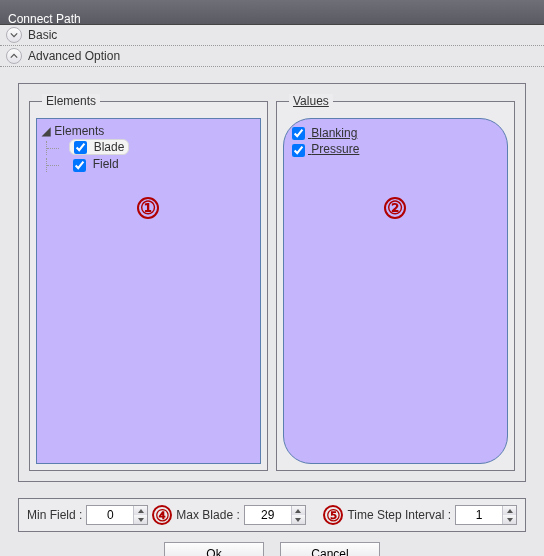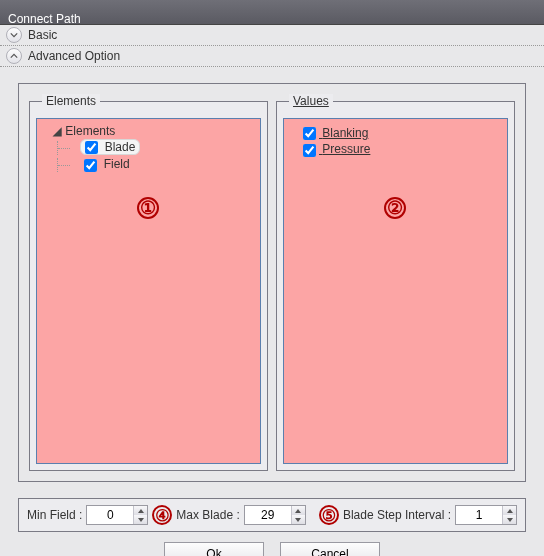--- a/index.html
+++ b/index.html
@@ -5,21 +5,21 @@
     * { box-sizing: border-box; margin: 0; padding: 0; }
     body { font-family: "Segoe UI", Tahoma, sans-serif; font-size: 12px; background: #e0e0e2; width: 544px; height: 556px; overflow: hidden; color: #333; }
     .titlebar { height: 22px; background: linear-gradient(#6f6f77,#5a5a62); color: #fff; padding: 12px 8px; font-size: 12px; border-bottom:1px solid #444; }
     .content { background: #e8e8ea; height: 555px; position: relative; }
     .section-row { display:flex; align-items:center; padding:2px 6px; border-bottom:1px dotted #999; }
     .chevron-btn { width:16px; height:16px; border-radius:50%; border:1px solid #b0b0b8; background:linear-gradient(#fdfdfd,#e2e2e8); display:inline-flex; align-items:center; justify-content:center; margin-right:6px; cursor:pointer;}
     .chevron-btn svg { width:8px; height:8px; }
     .groupbox-inner-pair { display:flex; gap:8px; }
     fieldset.box { border:1px solid #7a7a85; background:#ececef; padding:10px 6px 6px 6px; flex:1; position:relative;}
     fieldset.box legend { font-size:12px; padding:0 4px; background:#ececef; color:#333; margin-left:6px;}
-    .panel { border:1px solid #5b7fae; background:#fca5a5; height:327px; overflow:auto; padding:4px 15px;}
+    .panel { border:1px solid #5b7fae; background:#c4b5fd; height:327px; overflow:auto; padding:4px 4px;}
     .tree-root { list-style:none; }
     .tree-root li { padding:1px 0; }
     .caret { display:inline-block; width:10px; text-align:center; color:#444; cursor:pointer;}
     .tree-indent { display:inline-block; width:20px; border-left:1px dotted #999; margin-left:5px; height:14px; vertical-align:middle; position:relative;}
     .tree-indent::after{ content:""; position:absolute; top:50%; left:0; width:12px; border-top:1px dotted #999;}
     .check { width:13px; height:13px; vertical-align:middle; margin-right:3px; }
     .tree-item.selected { background:#f4f4f4; border:1px solid #d8d8d8; border-radius:6px;}
     .tree-item { display:inline-block; padding:0 4px;}
     .val-list { list-style:none; padding:2px 4px;}
     .val-list li { padding:1px 0;}
@@ -90,21 +90,21 @@
                 </li>
               </ul>
             </li>
           </ul>
           <span class="red-num" style="top:78px; left:100px;">①</span>
         </div>
       </fieldset>
 
       <fieldset class="box" style="position:relative;text-decoration:underline;">
         <legend>Values</legend>
-        <div class="panel" style="position:relative;">
+        <div class="panel" style="position:relative;border-radius:28px;">
           <ul class="val-list">
             <li>
               <input type="checkbox" class="check" checked="" style="">
               <span>Blanking</span>
             </li>
             <li>
               <input type="checkbox" class="check" checked="" style="">
               <span>Pressure</span>
             </li>
           </ul>
@@ -148,21 +148,21 @@
               <path d="M0 0 L3 4 L6 0 Z" fill="#555"></path>
             </svg>
           </button>
       </span>
     </span>
 
     <span style="flex:1"></span>
 
     <span class="red-num" style="position:static; width:20px; height:20px; font-size:16px;">⑤</span>
 
-    <span class="step-label">Blade Step Interval :</span>
+    <span class="step-label">Time Step Interval :</span>
     <span class="spinner">
       <input value="1" style="">
       <span class="spin-btns">
         <button>
             <svg viewBox="0 0 6 4">
               <path d="M0 4 L3 0 L6 4 Z" fill="#555"></path>
             </svg>
           </button>
         <button>
             <svg viewBox="0 0 6 4">

